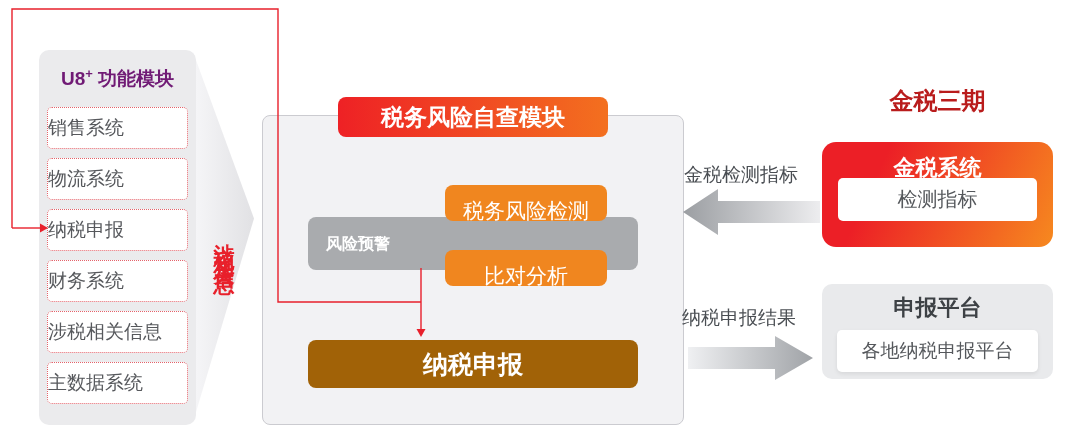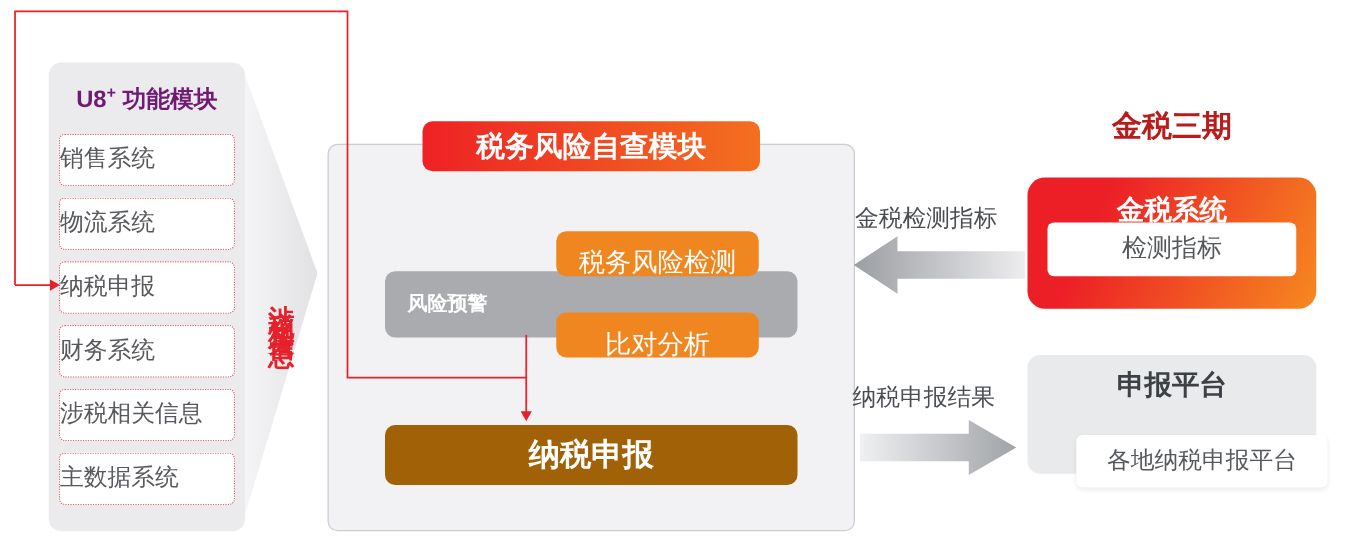--- a/index.html
+++ b/index.html
@@ -127,28 +127,27 @@
   .platform-box {
     position: absolute; left: 822px; top: 284px;
     width: 231px; height: 95px;
     background: #e9eaec; border-radius: 10px; z-index: 2;
   }
   .platform-title {
     margin-top: 9px; text-align: center;
     color: #3d4145; font-size: 22px; font-weight: 700;
   }
   .platform-inner {
-    position: absolute; left: 15px; top: 64px;
+    position: absolute; left: 15px; top: 46px;
     width: 201px; height: 42px;
     background: #ffffff; border-radius: 5px;
     box-shadow: 0 2px 4px rgba(0,0,0,0.08);
     color: #55585c; font-size: 19px;
     line-height: 42px; text-align: center;
     white-space: nowrap;
-    margin-left: 24px;
   }
 
   
   .arrow-label {
     position: absolute; width: 136px; text-align: left;
     color: #4a4e53; font-size: 19px; z-index: 2;
     white-space: nowrap;
   }
   .label-in  { left: 684px; top: 162px; }
   .label-out { left: 682px; top: 305px; }

